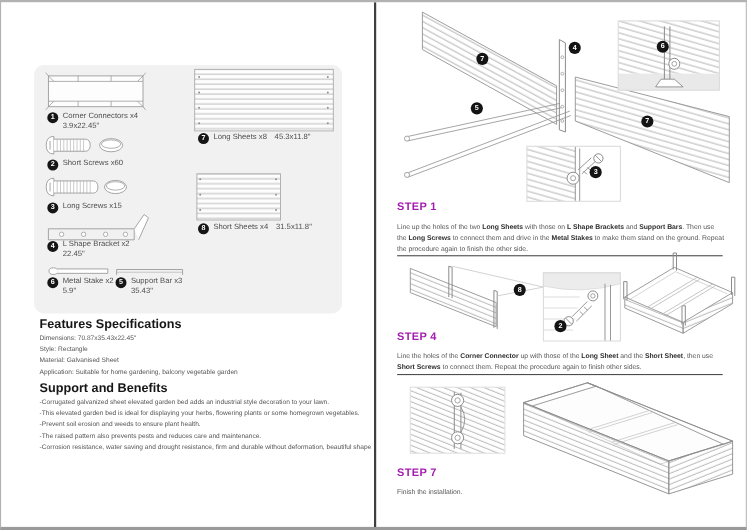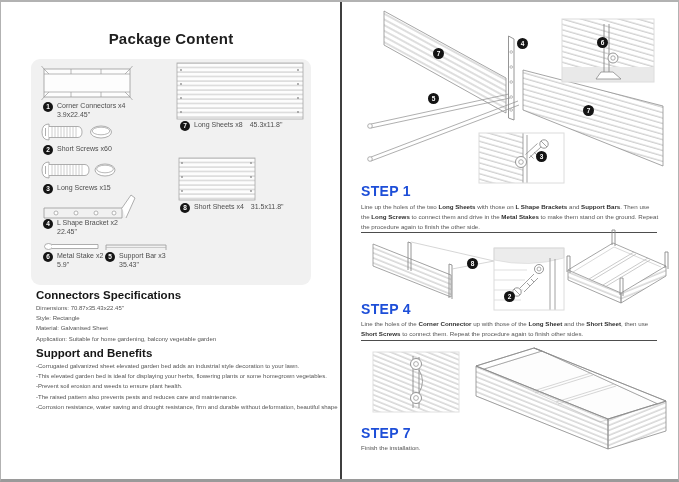--- a/index.html
+++ b/index.html
@@ -13,21 +13,21 @@
   .panel{position:absolute;left:30px;top:57px;width:280px;height:226px;background:#f1f1f1;border-radius:9px;}
   .pkg-item{position:absolute;display:flex;gap:4px;align-items:flex-start;}
   .num-badge{width:10px;height:10px;border-radius:50%;background:#151515;color:#fff;font-size:6.5px;
              font-weight:bold;display:flex;align-items:center;justify-content:center;flex:none;margin-top:0.5px;}
   .pkg-texts{display:flex;flex-direction:column;font-size:7px;color:#4e4e4e;line-height:1.3;}
   .pkg-item.inline .pkg-texts{flex-direction:row;gap:7px;}
   .sec-heading{position:absolute;font-size:11.5px;font-weight:bold;color:#161616;}
   .small-lines{position:absolute;display:flex;flex-direction:column;font-size:6px;color:#555;
                line-height:1.7;width:302px;}
   
-  .step-title{position:absolute;font-size:14px;font-weight:bold;color:#1d4ed8;letter-spacing:.3px;}
+  .step-title{position:absolute;font-size:10px;font-weight:bold;color:#a21caf;letter-spacing:.3px;}
   .step-para{position:absolute;width:298px;font-size:6.2px;color:#555;line-height:1.6;}
   .step-para .b{font-weight:bold;color:#2e2e2e;}
   .hdivider{position:absolute;height:1px;background:#4d4d4d;width:296px;left:360px;}
   .dlabel{position:absolute;width:11px;height:11px;border-radius:50%;background:#141414;color:#fff;
           font-size:6.5px;font-weight:bold;display:flex;align-items:center;justify-content:center;z-index:5;}
   svg{display:block;}
 </style>
 </head>
 <body>
 
@@ -48,21 +48,20 @@
         <line x1="0" y1="1" x2="6" y2="1" stroke="#a0a0a0" stroke-width="0.7"></line>
       </pattern>
       <pattern id="corrN22" width="6" height="4.6" patternUnits="userSpaceOnUse" patternTransform="rotate(-22)">
         <line x1="0" y1="1" x2="6" y2="1" stroke="#a0a0a0" stroke-width="0.7"></line>
       </pattern>
     </defs>
   </svg>
 
   <div class="vdivider"></div>
 
-  <div class="pkg-title">Package Content</div>
   <div class="panel"></div>
 
   <svg class="abs" style="left:40px;top:63px" width="92" height="36">
     <rect x="3" y="4" width="86" height="28" fill="#fdfdfd" stroke="#9a9a9a" stroke-width="0.8"></rect>
     <path d="M3,9 H89 M3,27 H89 M3,4 L8,9 M89,4 L84,9 M3,32 L8,27 M89,32 L84,27 M30,4 V9 M60,4 V9 M30,27 V32 M60,27 V32" stroke="#9a9a9a" stroke-width="0.7" fill="none"></path>
     <path d="M3,4 L0.5,1 M89,4 L91.5,1 M3,32 L0.5,35 M89,32 L91.5,35" stroke="#9a9a9a" stroke-width="0.7"></path>
   </svg>
 
   <svg class="abs" style="left:40px;top:119px" width="80" height="22">
     <path d="M8,3 Q1,3 1,11 Q1,19 8,19 Z" fill="#fff" stroke="#9a9a9a" stroke-width="0.8"></path>
@@ -177,21 +176,21 @@
     </div>
   </div>
   <div class="pkg-item inline" style="left:179px;top:200px">
     <span class="num-badge">8</span>
     <div class="pkg-texts">
       <span>Short Sheets x4</span>
       <span>31.5x11.8"</span>
     </div>
   </div>
 
-  <div class="sec-heading" style="left:35px;top:287px">Connectors Specifications</div>
+  <div class="sec-heading" style="left:35px;top:287px">Features Specifications</div>
   <div class="small-lines" style="left:35px;top:301px">
     <span>Dimensions: 70.87x35.43x22.45"</span>
     <span>Style: Rectangle</span>
     <span>Material: Galvanised Sheet</span>
     <span>Application: Suitable for home gardening, balcony vegetable garden</span>
   </div>
 
   <div class="sec-heading" style="left:35px;top:345px">Support and Benefits</div>
   <div class="small-lines" style="left:35px;top:359px">
     <span>-Corrugated galvanized sheet elevated garden bed adds an industrial style decoration to your lawn.</span>

